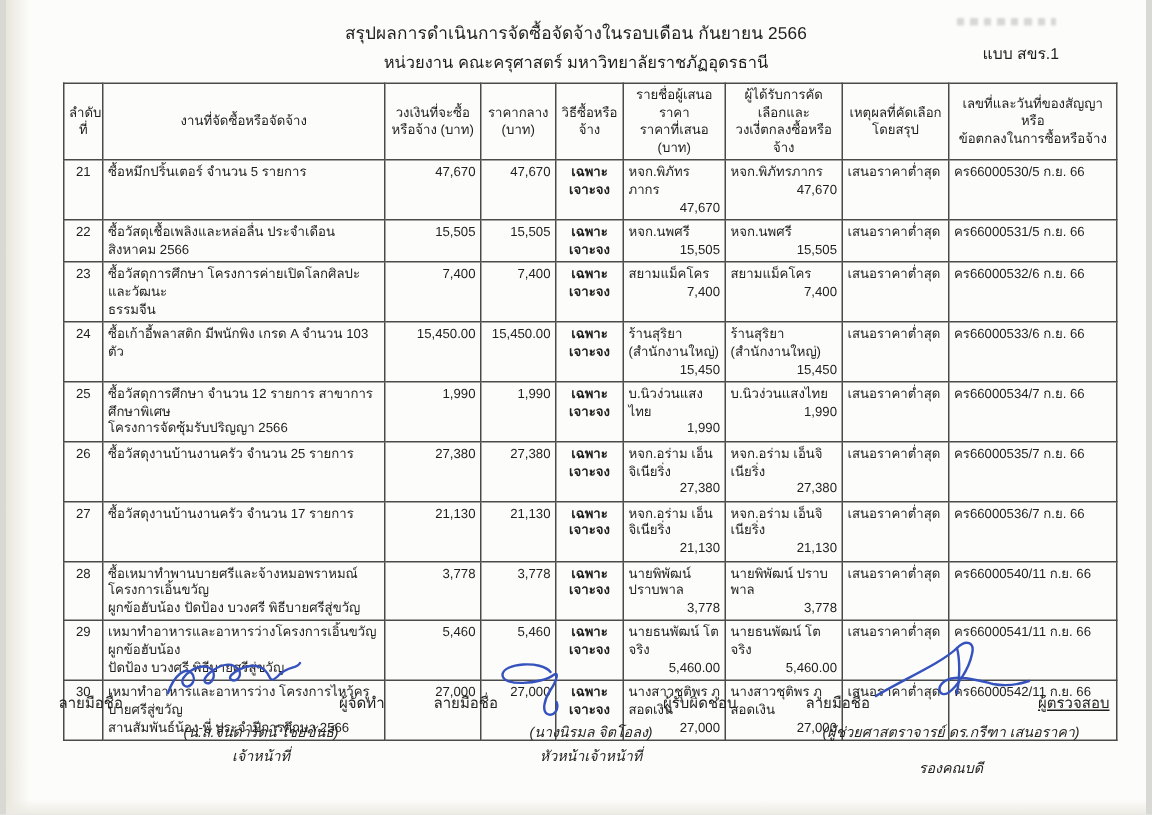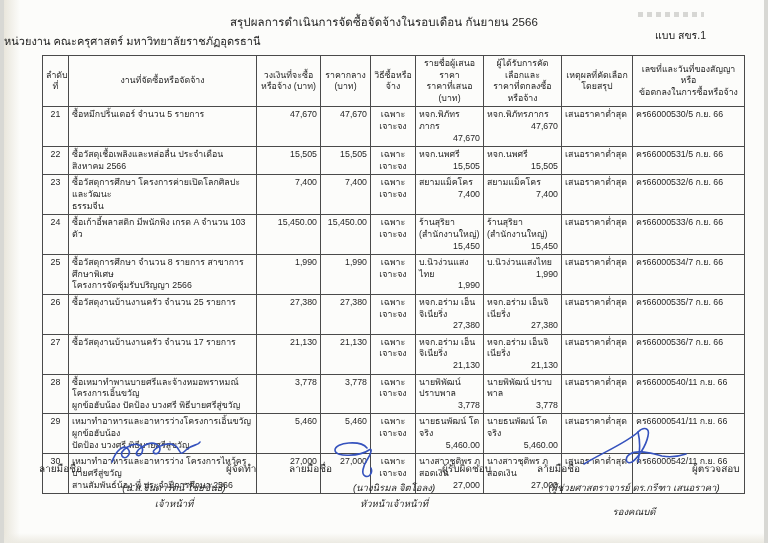--- a/index.html
+++ b/index.html
@@ -14,21 +14,21 @@
   }
   .scan-edge-bottom {
     position:absolute; left:0; bottom:0; width:100%; height:10px;
     background:linear-gradient(0deg, #eceae2, rgba(252,252,250,0));
   }
   .doc-title {
     position:absolute; left:0; right:0; top:13px; text-align:center;
     font-size:11.5px; letter-spacing:.1px;
   }
   .doc-subtitle {
-    position:absolute; left:0; right:0; top:32px; text-align:left;
+    position:absolute; left:0; right:0; top:32px; text-align:center;
     font-size:11px;
   }
   .form-code {
     position:absolute; right:58px; top:27px; font-size:10.5px;
   }
   .scan-artifact {
     position:absolute; right:60px; top:12px; width:66px; height:5px; opacity:.55;
     background:repeating-linear-gradient(90deg,#b9b9b6 0 5px, transparent 5px 9px);
     filter:blur(.6px);
   }
@@ -37,21 +37,21 @@
     border-collapse:collapse; table-layout:fixed; font-size:8.8px;
   }
   .sum-table th, .sum-table td {
     border:1px solid #4a4a4a; padding:2px 3px; vertical-align:top;
     overflow:hidden; line-height:1.32;
   }
   .sum-table thead th { text-align:center; font-weight:normal; height:27px; vertical-align:middle; }
   .sum-table tbody tr { height:28px; }
   td.c-no { text-align:center; }
   td.c-num { text-align:right; }
-  td.c-method { text-align:center; }
+  td.c-method { text-align:center;font-weight:bold; }
   .amount-line { text-align:right; }
   .sig-label, .sig-role { position:absolute; font-size:10px; }
   .sig-name, .sig-pos { position:absolute; font-size:9.5px; text-align:center;font-style:italic; }
   .sig-svg { position:absolute; }
   .sig-svg svg { display:block; width:100%; height:100%; }
 </style>
 </head>
 <body>
 
 <div class="page">
@@ -94,21 +94,21 @@
           </th>
           <th>
             <div>วิธีซื้อหรือจ้าง</div>
           </th>
           <th>
             <div>รายชื่อผู้เสนอราคา</div>
             <div>ราคาที่เสนอ (บาท)</div>
           </th>
           <th>
             <div>ผู้ได้รับการคัดเลือกและ</div>
-            <div>ราคาที่ตกลงซื้อหรือจ้าง</div>
+            <div>วงเงี่ตกลงซื้อหรือจ้าง</div>
           </th>
           <th>
             <div>เหตุผลที่คัดเลือก</div>
             <div>โดยสรุป</div>
           </th>
           <th>
             <div>เลขที่และวันที่ของสัญญาหรือ</div>
             <div>ข้อตกลงในการซื้อหรือจ้าง</div>
           </th>
         </tr>
@@ -187,21 +187,21 @@
           <td>
             <div>ร้านสุริยา (สำนักงานใหญ่)</div>
             <div class="amount-line">15,450</div>
           </td>
           <td>เสนอราคาต่ำสุด</td>
           <td>คร66000533/6 ก.ย. 66</td>
         </tr>
         <tr>
           <td class="c-no">25</td>
           <td>
-            <div>ซื้อวัสดุการศึกษา จำนวน  8 รายการ สาขาการศึกษาพิเศษ</div>
+            <div>ซื้อวัสดุการศึกษา จำนวน  12 รายการ สาขาการศึกษาพิเศษ</div>
             <div>โครงการจัดซุ้มรับปริญญา 2566</div>
           </td>
           <td class="c-num">1,990</td>
           <td class="c-num">1,990</td>
           <td class="c-method">เฉพาะเจาะจง</td>
           <td>
             <div>บ.นิวง่วนแสงไทย</div>
             <div class="amount-line">1,990</div>
           </td>
           <td>
@@ -332,16 +332,16 @@
   <div class="sig-name" style="left:310px; top:480px; width:160px;">(นางนิรมล จิตโอลง)</div>
   <div class="sig-pos" style="left:310px; top:496px; width:160px;">หัวหน้าเจ้าหน้าที่</div>
 
   <div class="sig-label" style="left:533px; top:461px;">ลายมือชื่อ</div>
   <div class="sig-svg" style="left:576px; top:424px; width:110px; height:48px;">
     <svg viewBox="0 0 110 48" fill="none" stroke="#3552bd" stroke-width="1.6" stroke-linecap="round">      
         <path d="M4,40 C20,30 48,18 58,8 C64,2 70,4 68,12 C66,22 58,34 52,38 C46,41 44,34 50,30 C58,25 74,30 82,32 C92,34 100,32 106,30"></path>
       <path d="M58,8 C60,16 60,28 58,38"></path>
     </svg>
   </div>
-  <div class="sig-role" style="left:688px; top:461px;">ผู้ตรวจสอบ</div>
+  <div class="sig-role" style="left:688px; top:461px;text-decoration:underline;">ผู้ตรวจสอบ</div>
   <div class="sig-name" style="left:530px; top:480px; width:200px;">(ผู้ช่วยศาสตราจารย์ ดร.กรีฑา เสนอราคา)</div>
   <div class="sig-pos" style="left:530px; top:504px; width:200px;">รองคณบดี</div>
 </div>
 
 </body></html>

